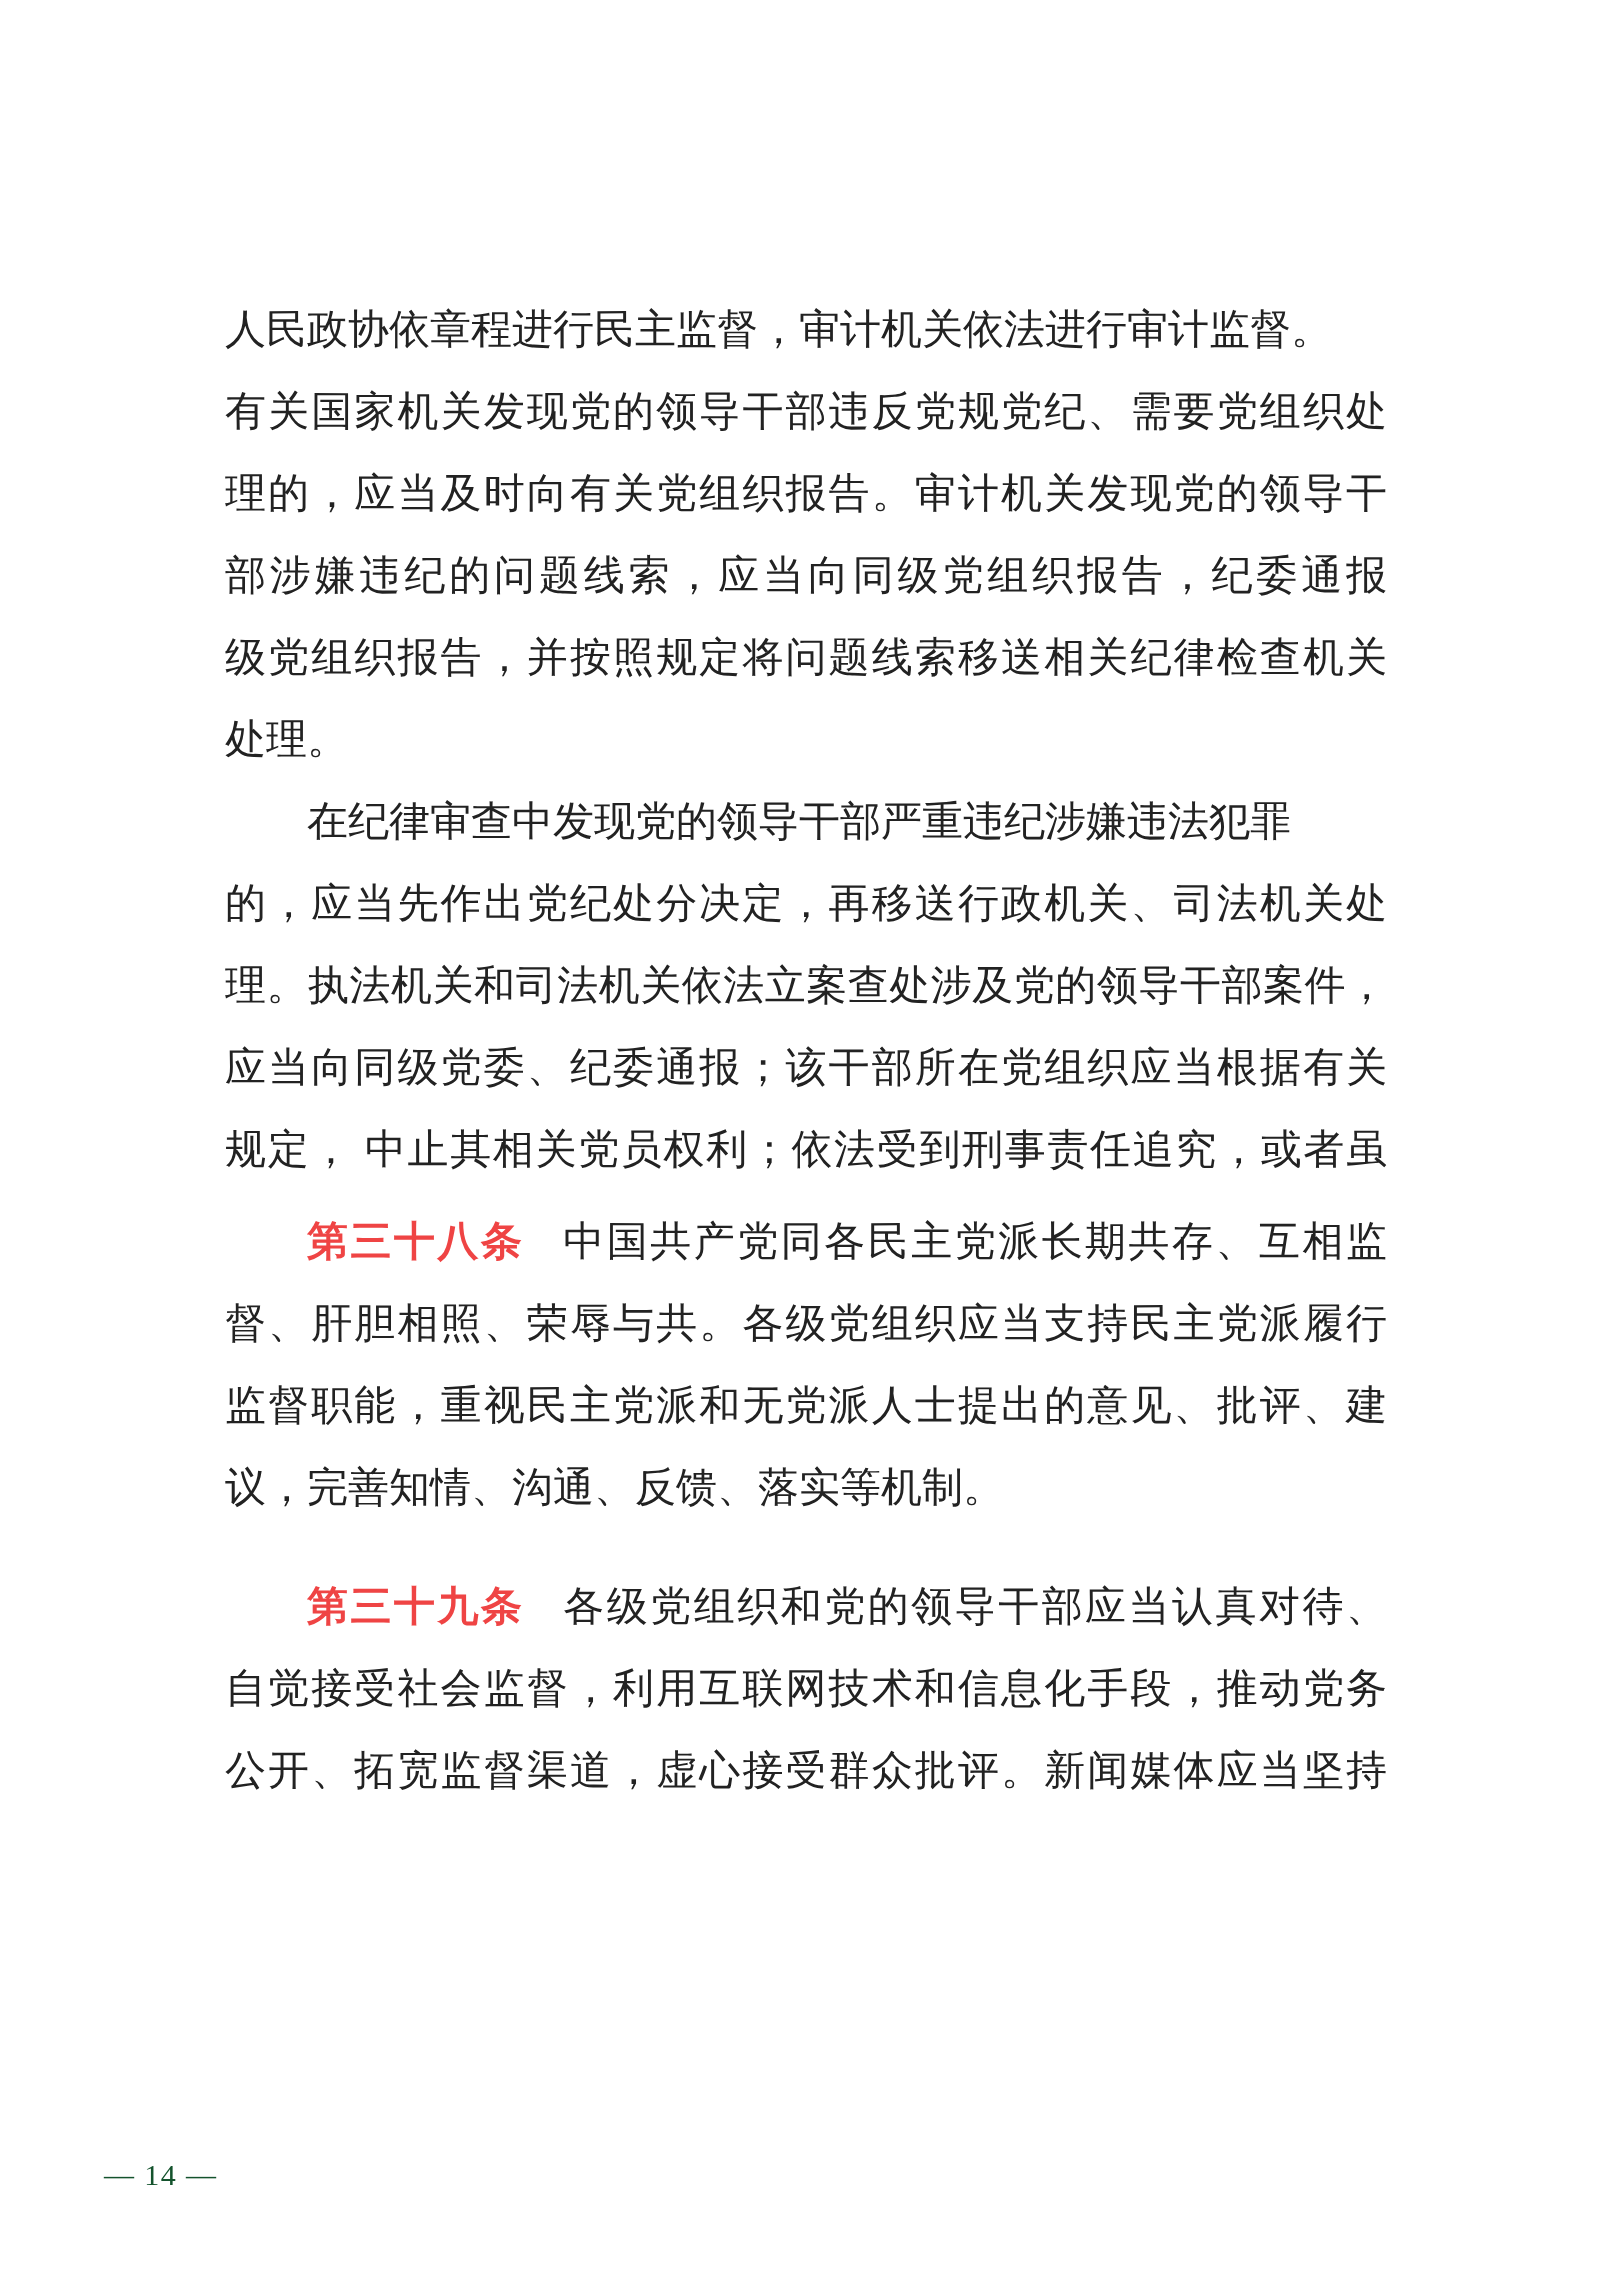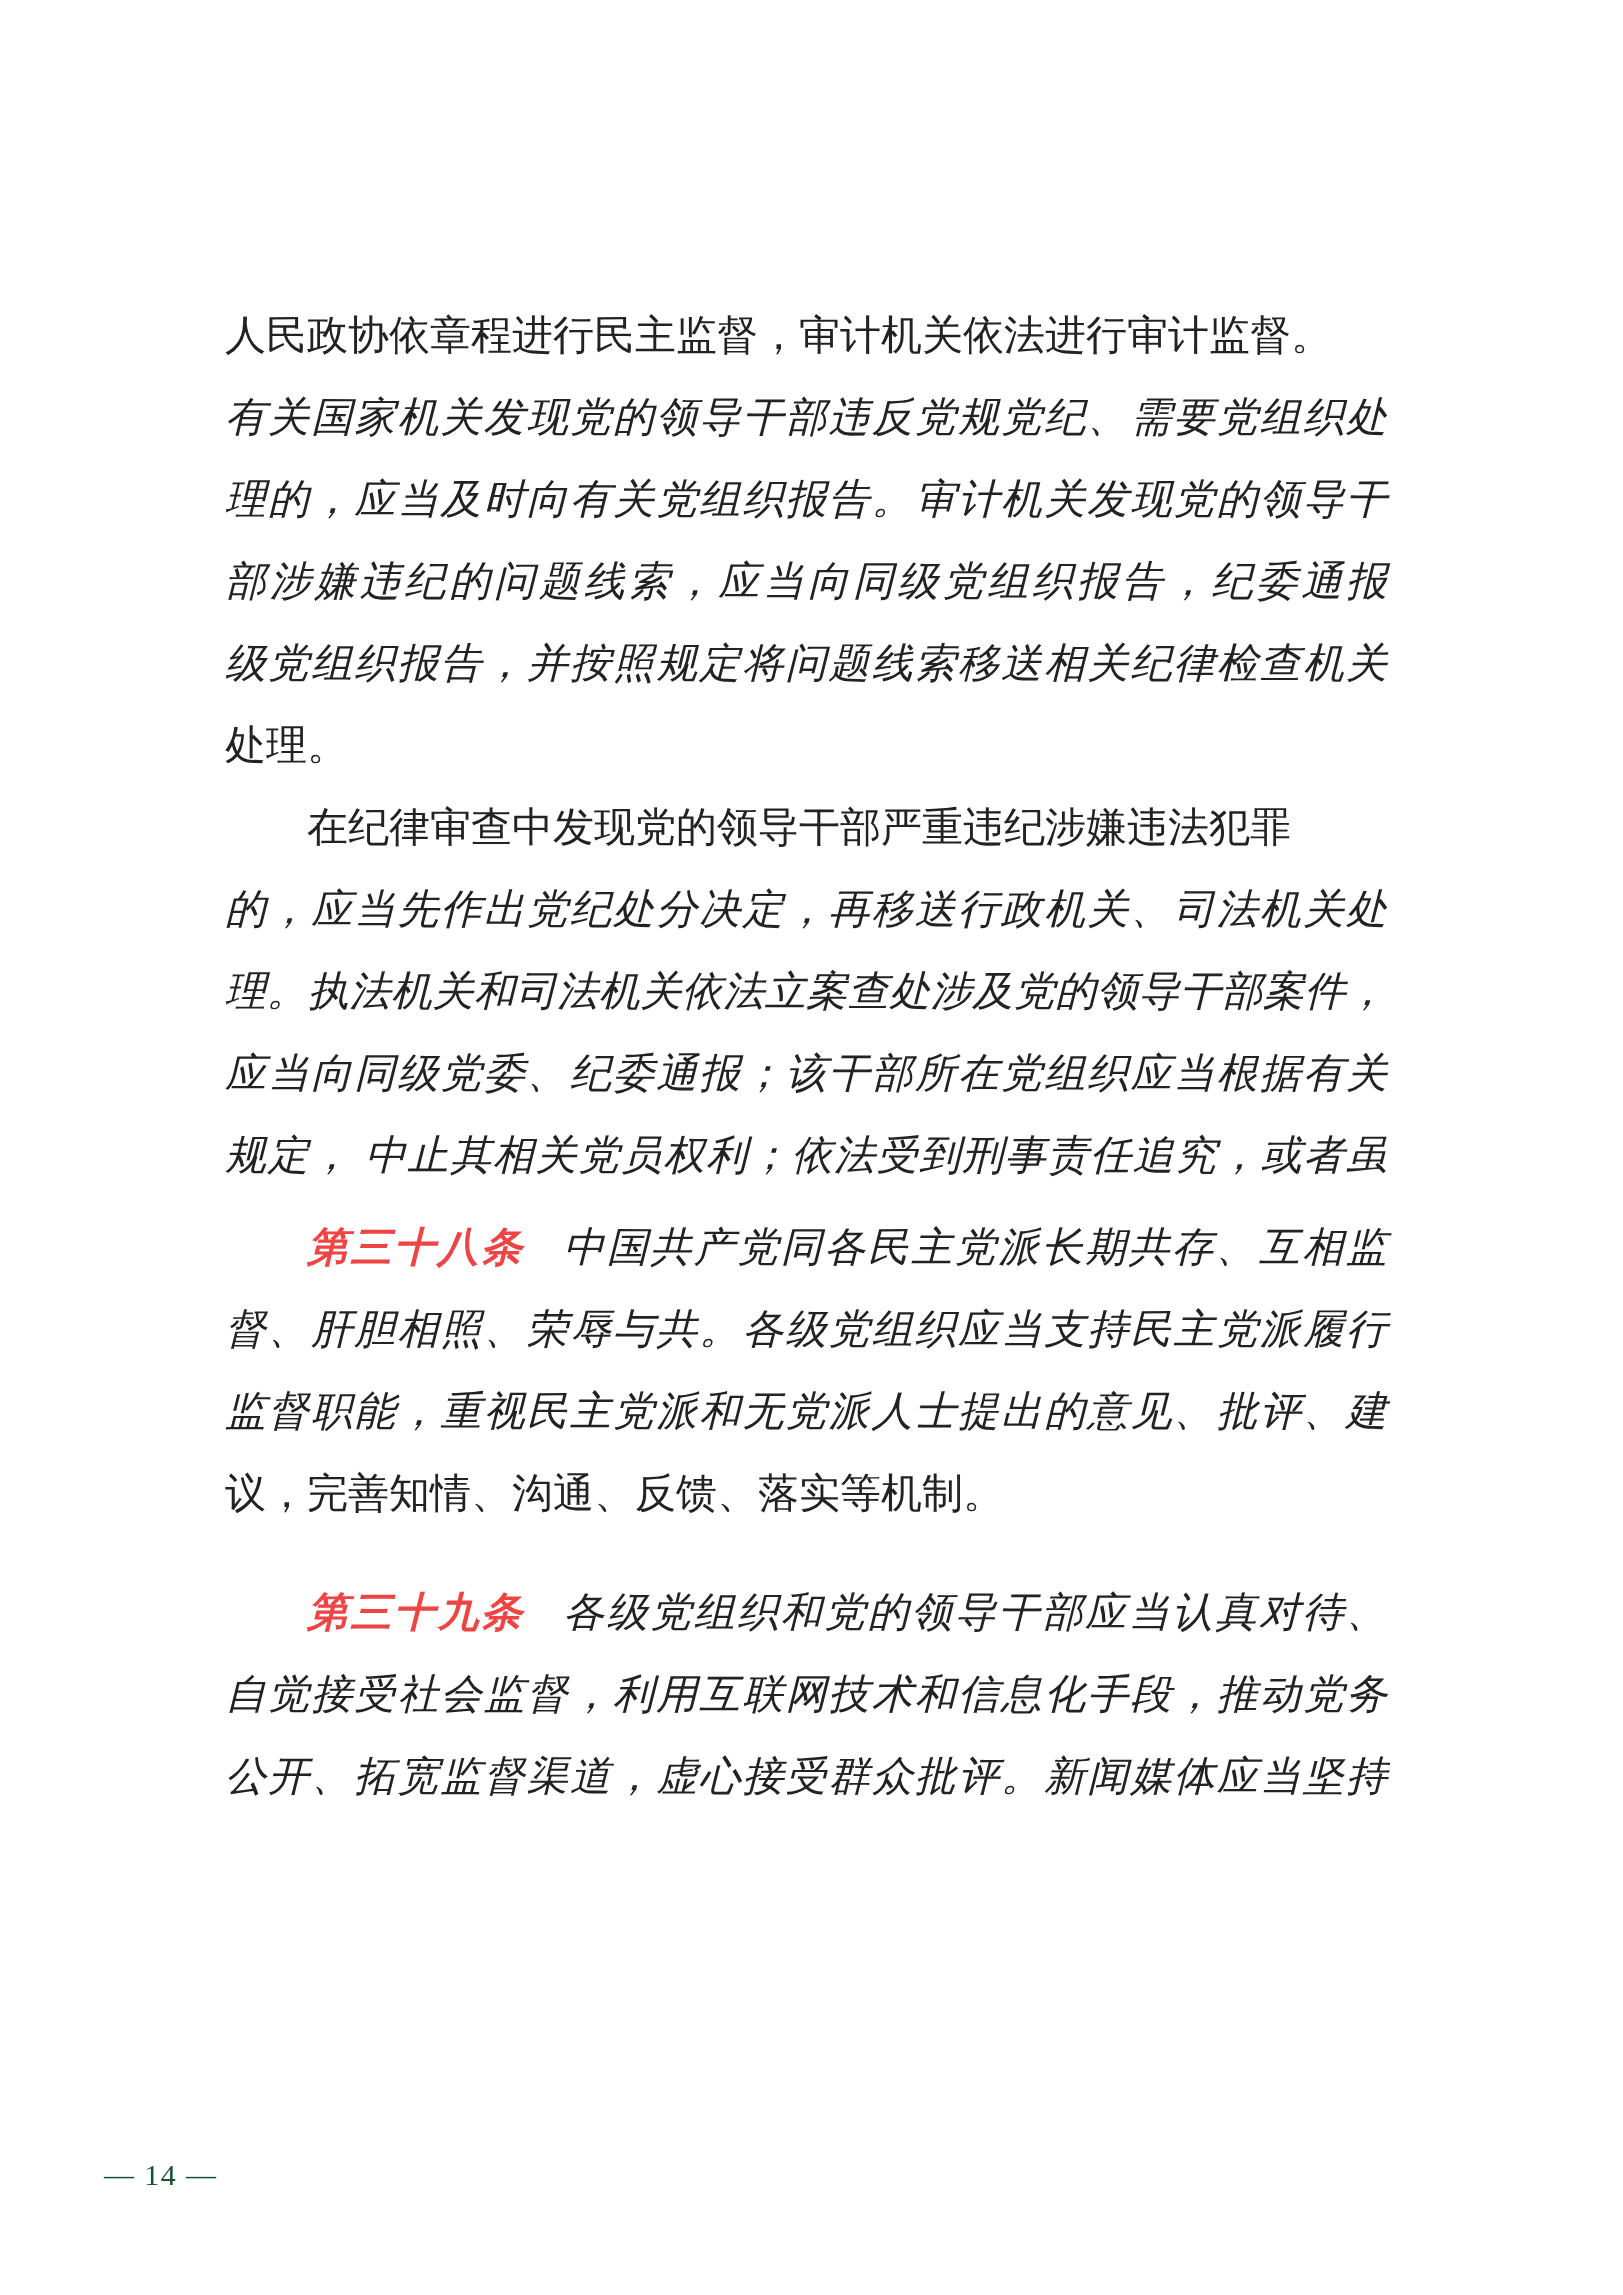--- a/index.html
+++ b/index.html
@@ -8,37 +8,36 @@
     width: 1623px;
     height: 2295px;
     background: #ffffff;
     font-family: "Liberation Serif", "DejaVu Serif", serif;
     color: #222222;
     overflow: hidden;
   }
   .text-block {
     position: absolute;
     left: 225px;
-    top: 294px;
+    top: 288px;
     width: 1162px;
   }
   .line {
     width: 100%;
     box-sizing: border-box;
     font-size: 41px;
     line-height: 82px;
     height: 82px;
     white-space: nowrap;
     letter-spacing: 0;
   }
   .line.justify {
     white-space: normal;
     text-align: justify;
     text-align-last: justify;
-    font-style: italic;
     -moz-text-align-last: justify;
   }
   .line.indent { padding-left: 82px; }
   .sp-small { margin-top: 10.2px; }
   .sp-large { margin-top: 37px; }
   .head {
     font-weight: 700;
     font-family: "Liberation Sans", "DejaVu Sans", sans-serif;
     margin-right: 0.95em;
     color: #ef4444;

